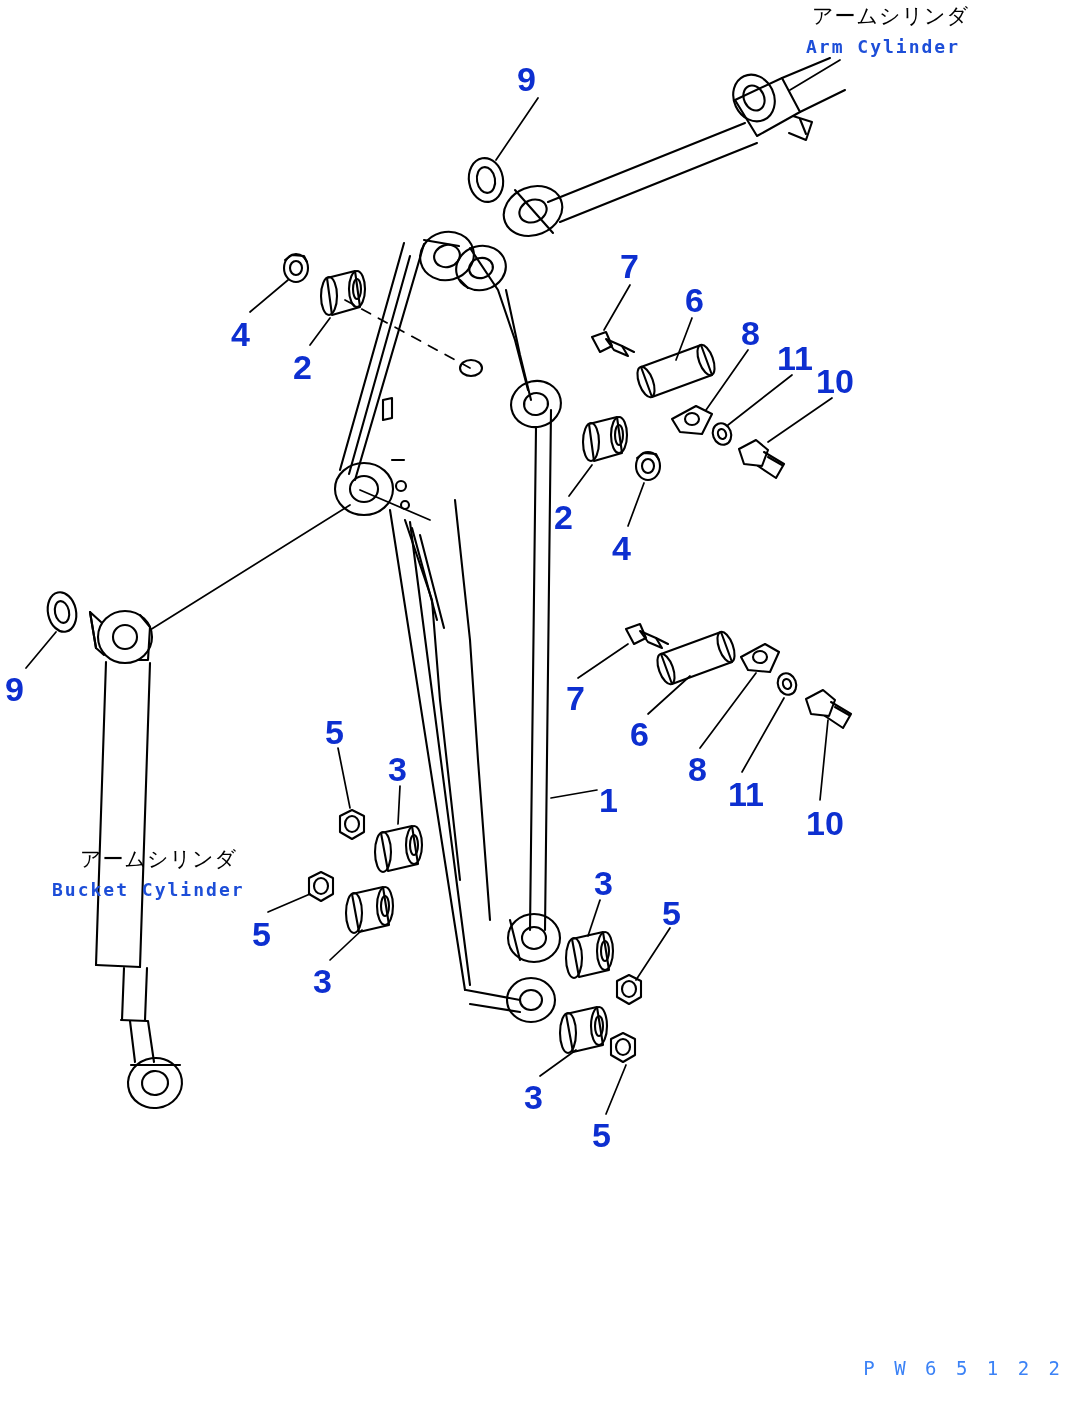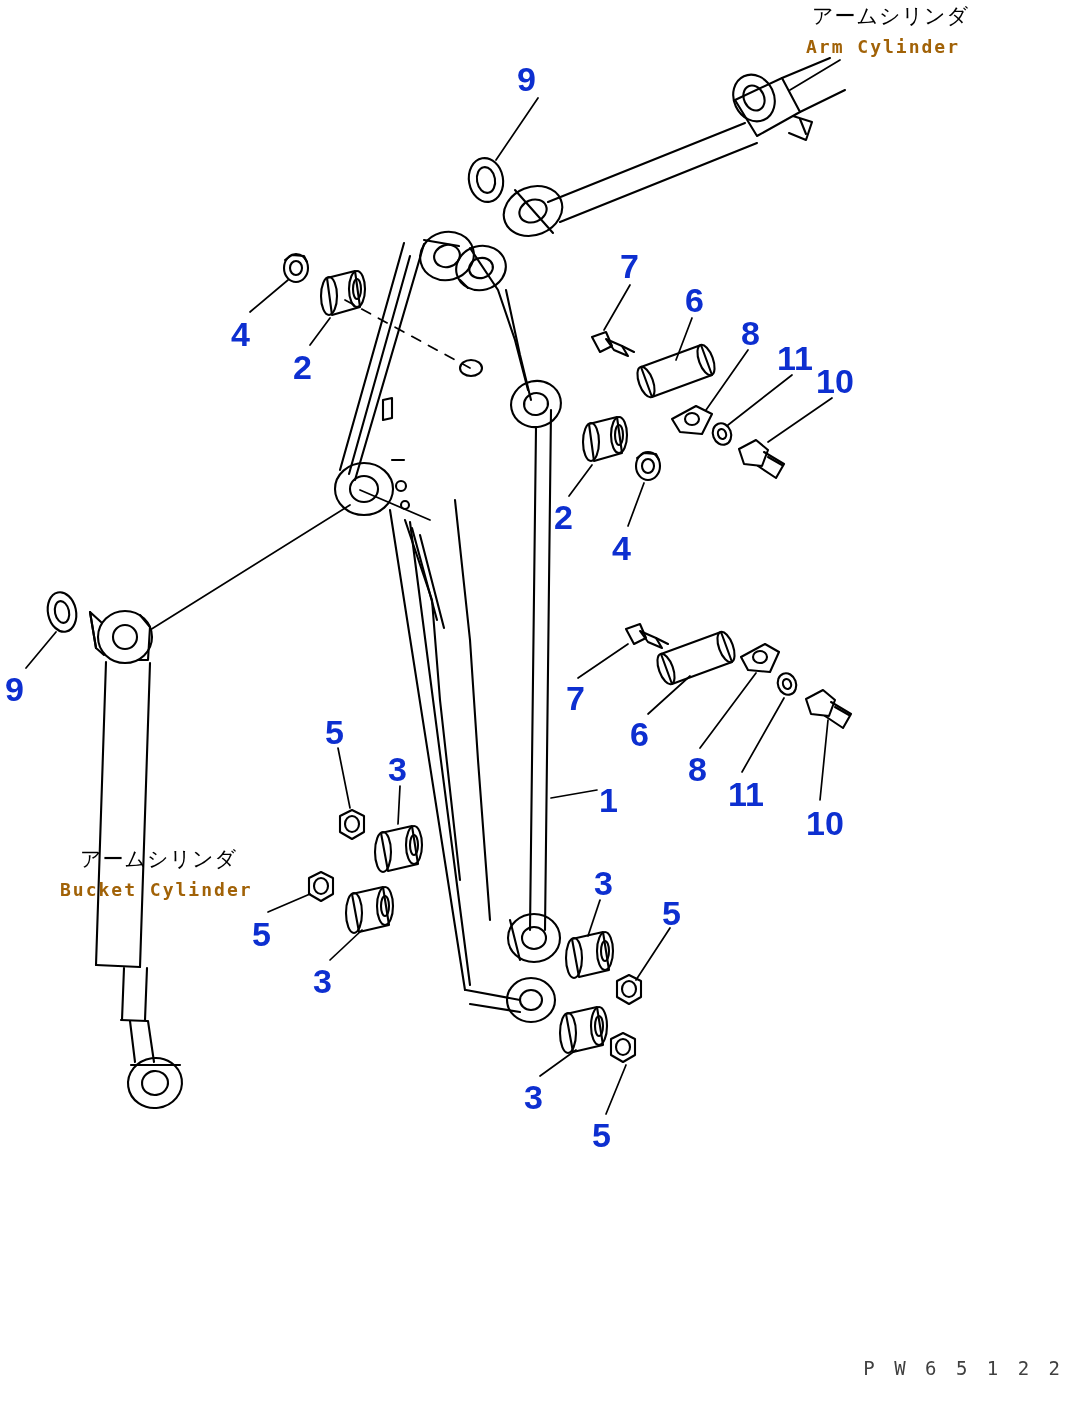--- a/index.html
+++ b/index.html
@@ -37,32 +37,32 @@
   .jp-label {
     position: absolute;
     color: #000000;
     font-family: "DejaVu Sans", sans-serif;
     font-size: 21px;
     white-space: nowrap;
     letter-spacing: 1px;
   }
   .en-label {
     position: absolute;
-    color: #a16207;
+    color: #1d4ed8;
     font-family: "DejaVu Sans Mono", monospace;
     font-size: 18px;
     white-space: nowrap;
     letter-spacing: 2px;
     font-weight: bold;
   }
   .drawing-number {
     position: absolute;
     right: 26px;
     bottom: 22px;
-    color: #404040;
+    color: #3b82f6;
     font-family: "DejaVu Sans Mono", monospace;
     font-size: 19px;
     letter-spacing: 4px;
     margin-left: 16px;
   }
 </style>
 </head>
 <body>
 
 <div id="page">
@@ -342,21 +342,21 @@
 
         <path d="M 345 300 L 470 368" stroke-dasharray="10 9"></path>
         <path d="M 360 490 L 430 520" stroke-dasharray="0"></path>
       </g>
     </g>
   </svg>
 
   <div class="jp-label" style="left:812px; top:2px;">アームシリンダ</div>
   <div class="en-label" style="left:806px; top:36px;">Arm Cylinder</div>
   <div class="jp-label" style="left:80px; top:845px;">アームシリンダ</div>
-  <div class="en-label" style="left:60px; top:879px;">Bucket Cylinder</div>
+  <div class="en-label" style="left:52px; top:879px;">Bucket Cylinder</div>
 
   <div class="callout" style="left:517px; top:62px;">9</div>
   <div class="callout" style="left:231px; top:317px;">4</div>
   <div class="callout" style="left:293px; top:350px;">2</div>
   <div class="callout" style="left:620px; top:249px;">7</div>
   <div class="callout" style="left:685px; top:283px;">6</div>
   <div class="callout" style="left:741px; top:316px;">8</div>
   <div class="callout" style="left:777px; top:341px;">11</div>
   <div class="callout" style="left:816px; top:364px;">10</div>
   <div class="callout" style="left:554px; top:500px;">2</div>

